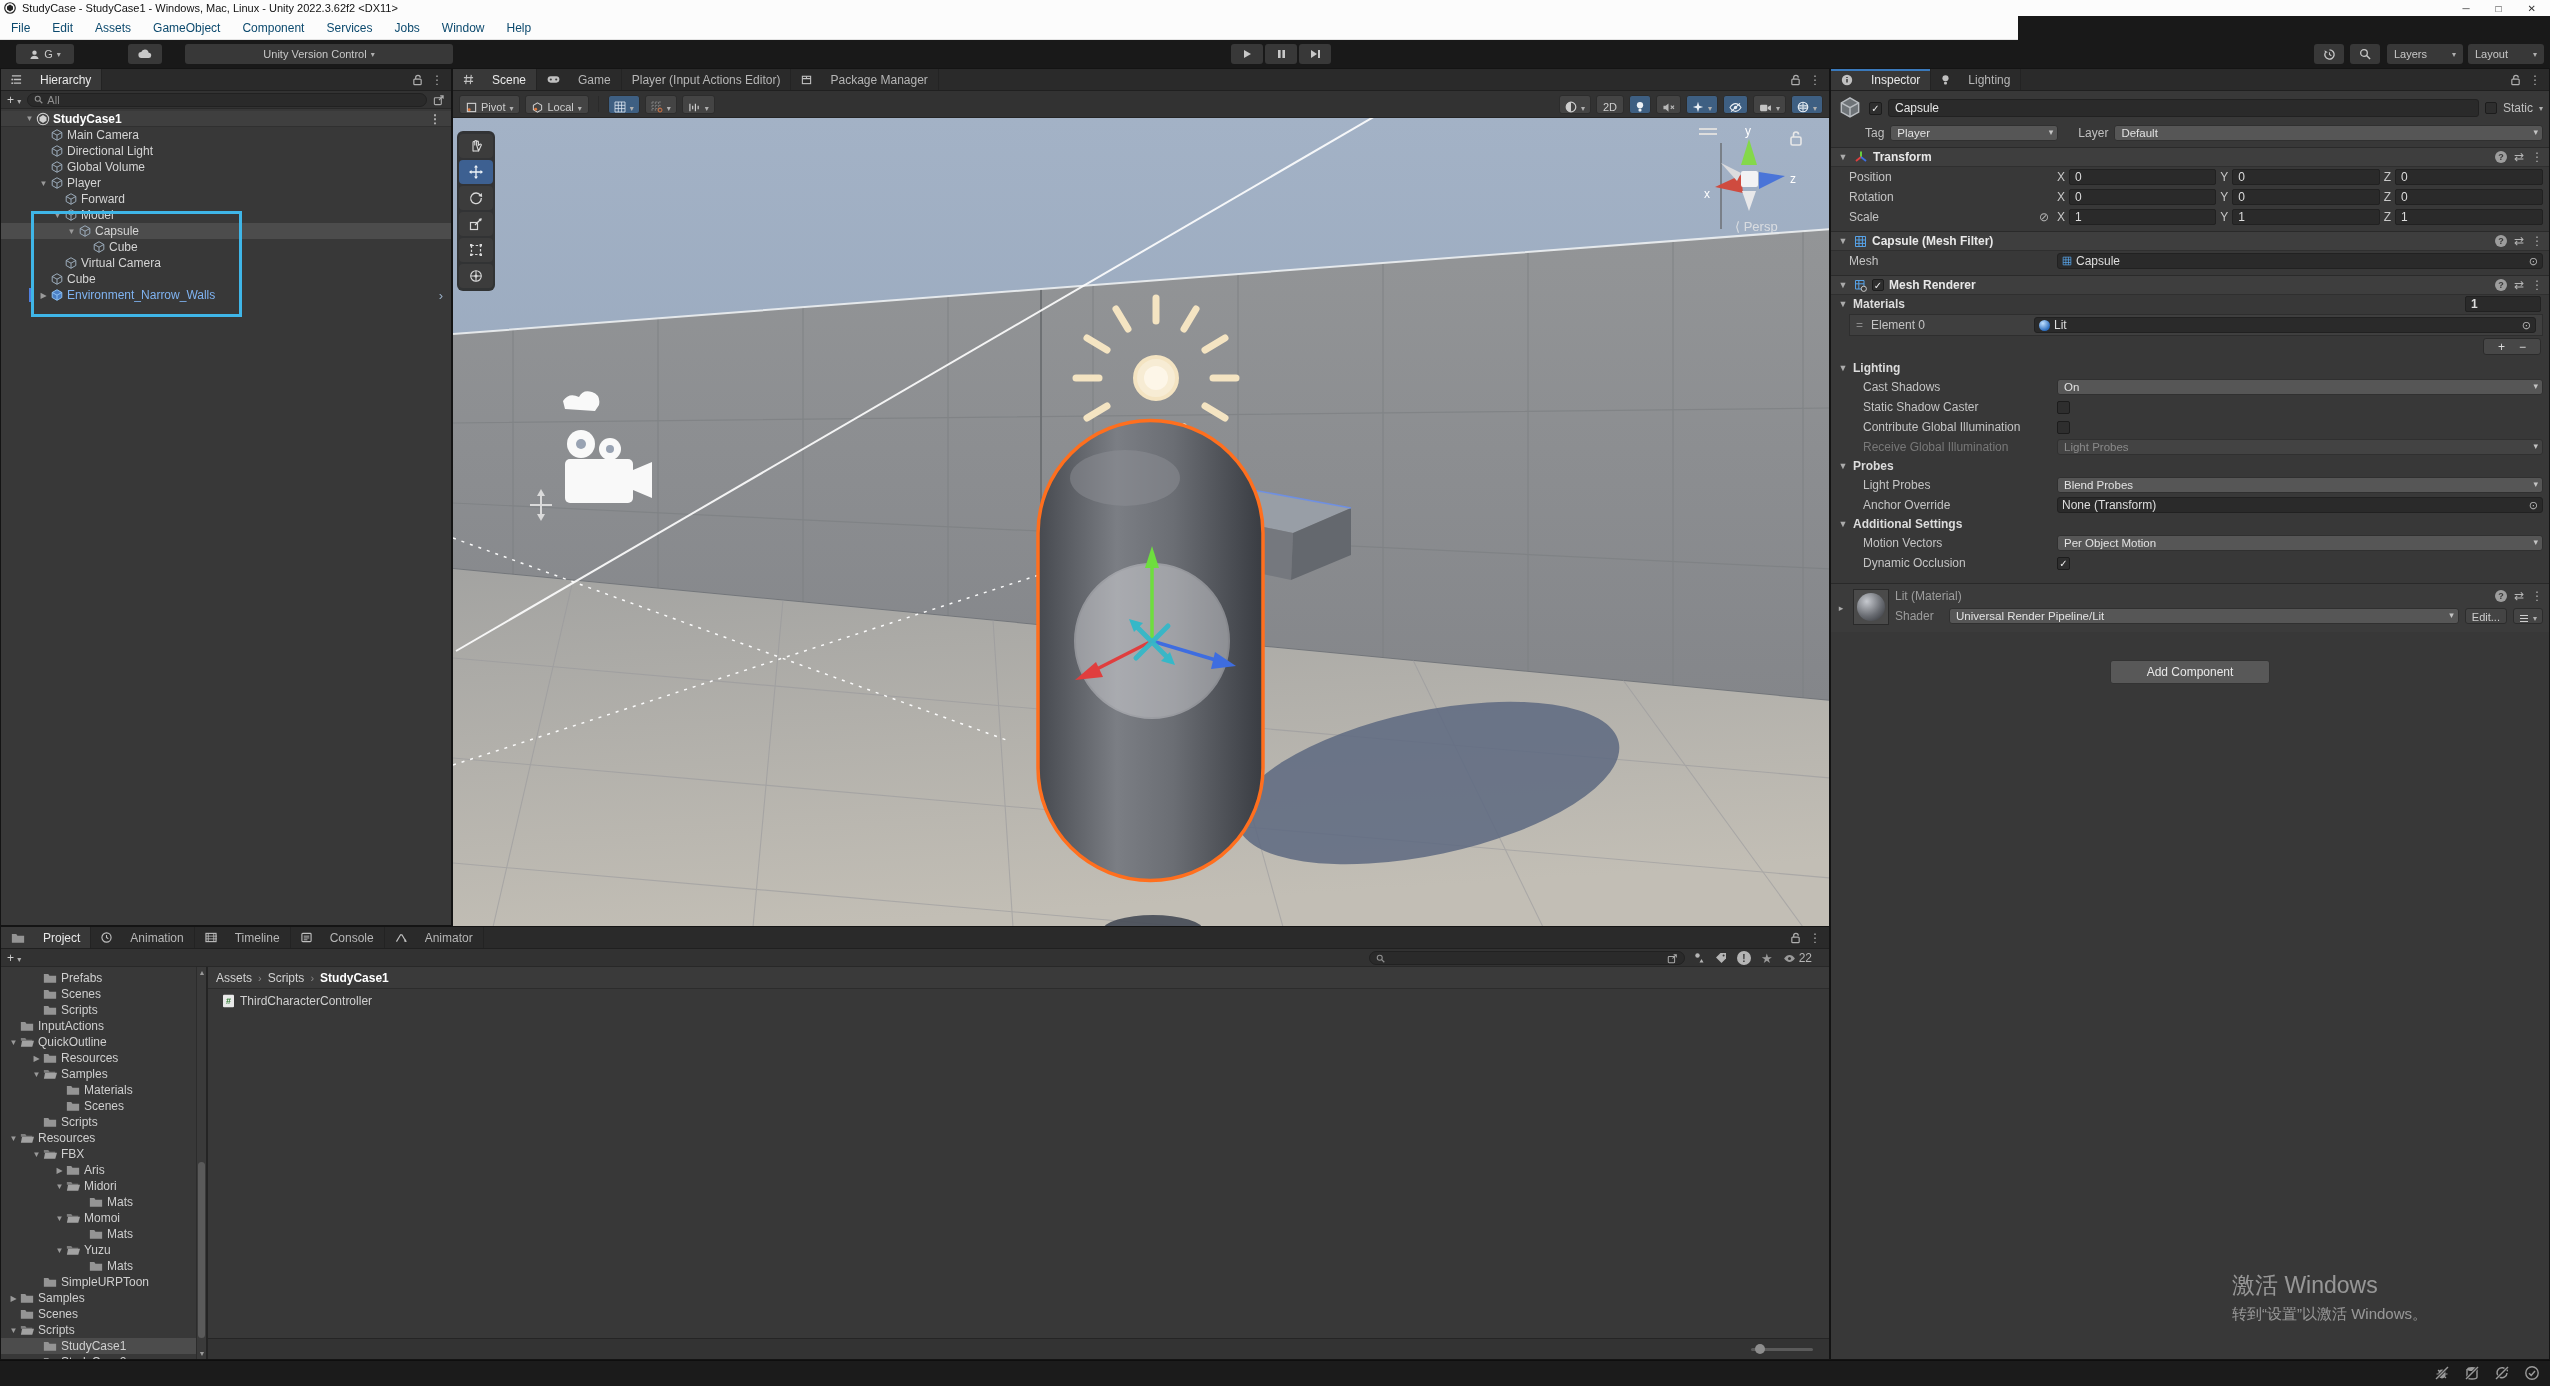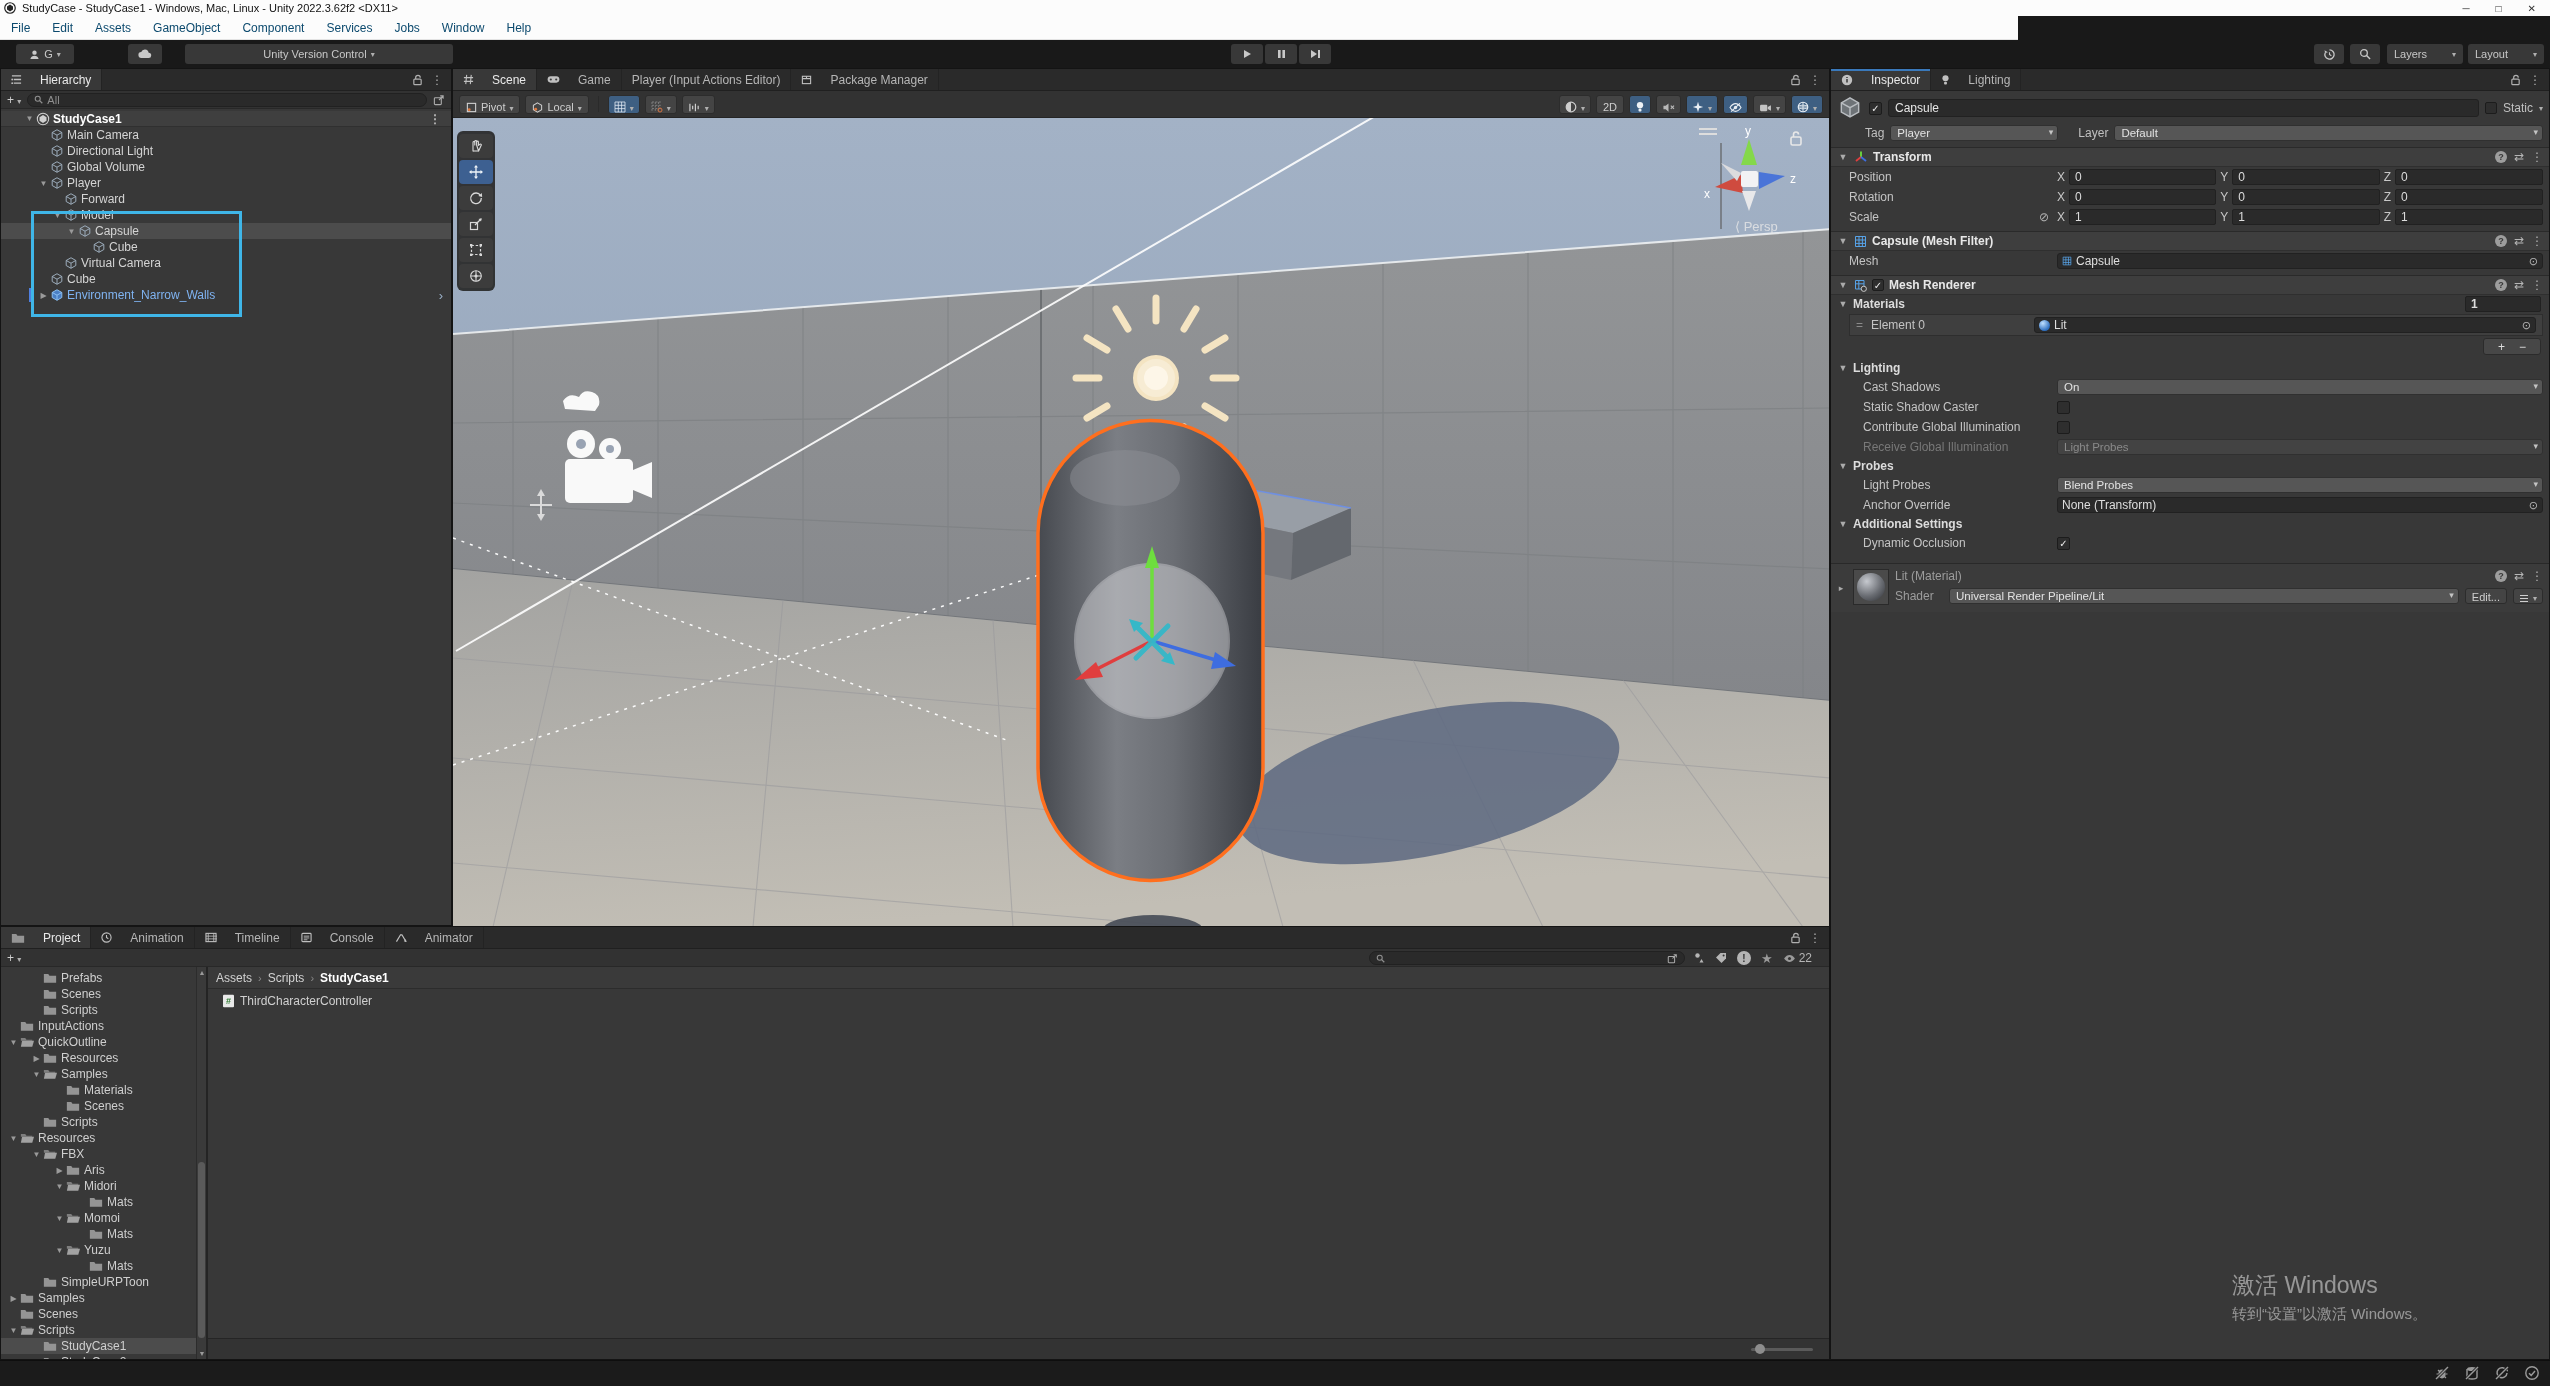--- a/index.html
+++ b/index.html
@@ -931,20 +931,28 @@
               <span>None (Transform)</span>
               <span class="picker">⊙</span>
             </span>
           </span>
         </div>
         <div class="subsection-title">
           <span class="fold">▼</span>
           <span>Additional Settings</span>
         </div>
         <div class="prop-row">
+          <span class="plabel indent2">Motion Vectors</span>
+          <span class="ctrl">
+            <span class="dropdown" style="flex: 1 1 0%;">
+              <span>Per Object Motion</span>
+            </span>
+          </span>
+        </div>
+        <div class="prop-row">
           <span class="plabel indent2">Dynamic Occlusion</span>
           <span class="ctrl">
             <span class="checkbox">✓</span>
           </span>
         </div>
       </div>
 
     <div class="matfooter">
       <span class="fold" style="margin-top:14px;">▸</span>
       <div class="mat-thumb">
@@ -970,20 +978,23 @@
           <span class="st-btn icon-only" style="height:16px;">
             <svg width="10" height="9" viewBox="0 0 10 9">
                 <path d="M1 1.5h8M1 4.5h8M1 7.5h8" stroke="#cfcfcf" stroke-width="1.2"></path>
               </svg>
             <span class="tb-caret">▾</span>
           </span>
         </div>
       </div>
     </div>
 
+    <div class="addcomp-wrap">
+      <div id="addcomp">Add Component</div>
+    </div>
   </div>
 </div>
 
 <div id="bottompanel" class="panel">
   <div class="tabbar" id="bottom-tabs">
       <div class="tab active">
         <span style="display: inline-flex; align-items: center;">
           <svg width="14" height="12" viewBox="0 0 16 13">
             <path d="M1 2h5l1.4 1.8H15V12H1Z" fill="#949494"></path>
           </svg>

